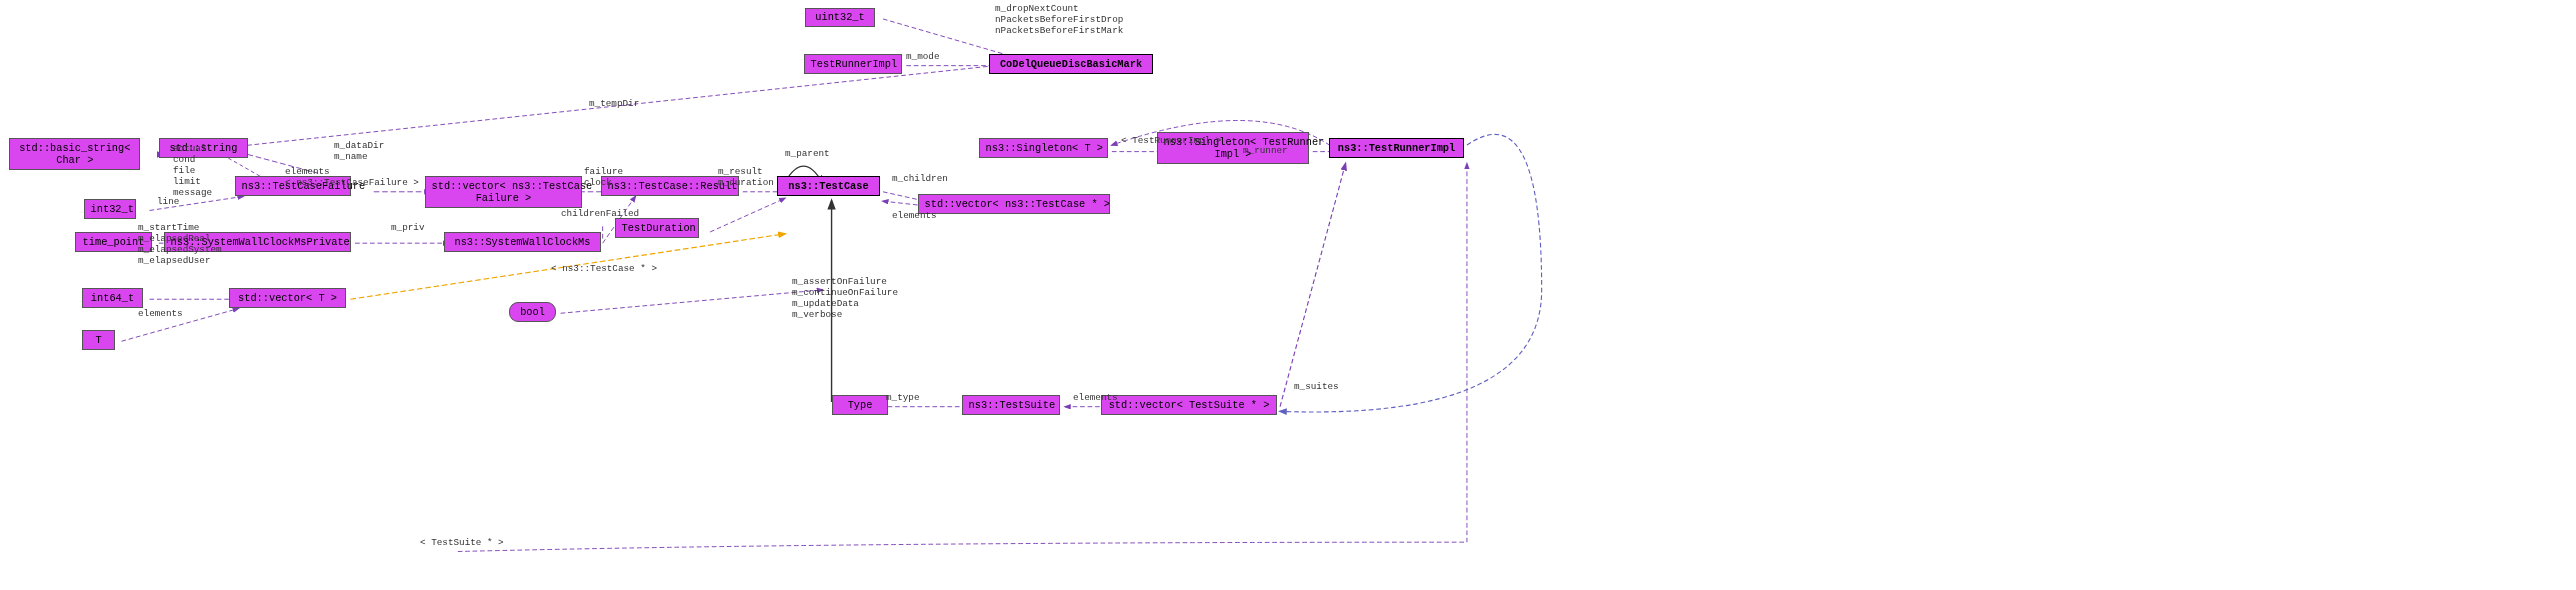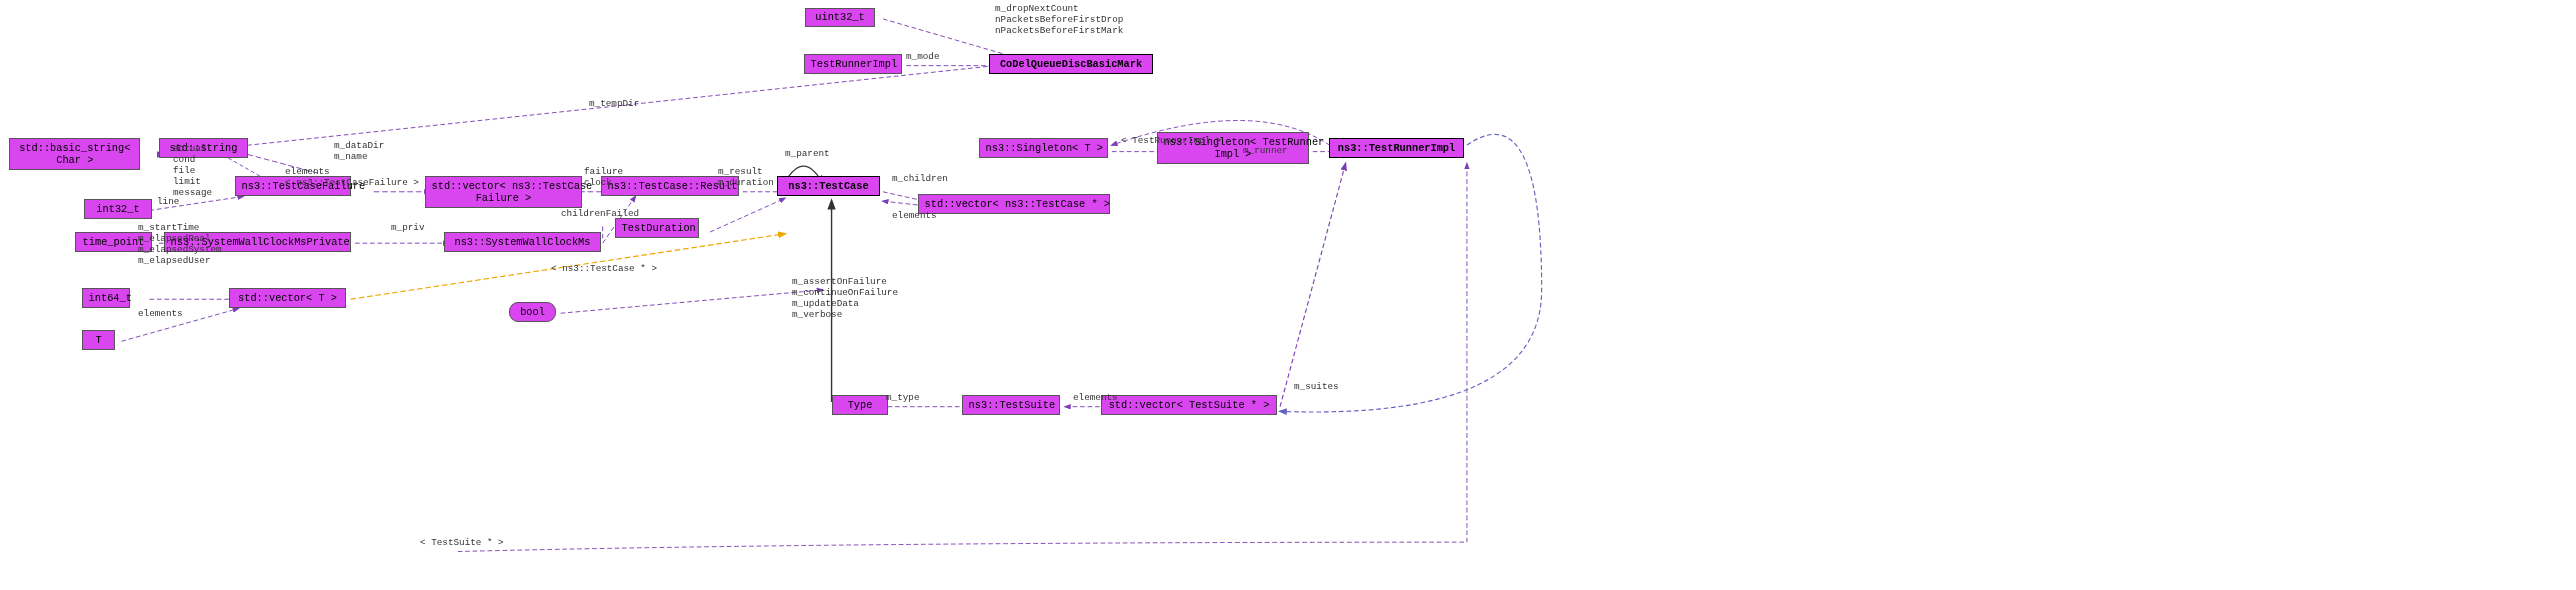--- a/index.html
+++ b/index.html
@@ -130,27 +130,27 @@
       </marker>
     </defs>
   </svg>
 
   <div class="node" style="left:9.3px;top:138px;width:131px;">
     <span>std::basic_string&lt;<br>Char &gt;</span>
   </div>
   <div class="node" style="left:159px;top:138px;width:89px;">
     <span>std::string</span>
   </div>
-  <div class="node" style="left:84px;top:199px;width:68px;">
+  <div class="node" style="left:84px;top:199px;width:52px;">
     <span>int32_t</span>
   </div>
   <div class="node" style="left:75px;top:232px;width:77px;">
     <span>time_point</span>
   </div>
-  <div class="node" style="left:82px;top:288px;width:48px;">
+  <div class="node" style="left:82px;top:288px;width:61px;">
     <span>int64_t</span>
   </div>
   <div class="node" style="left:82px;top:330px;width:33px;">
     <span>T</span>
   </div>
   <div class="node" style="left:229px;top:288px;width:117px;">
     <span>std::vector&lt; T &gt;</span>
   </div>
   <div class="node" style="left:164px;top:232px;width:187px;">
     <span>ns3::SystemWallClockMsPrivate</span>

